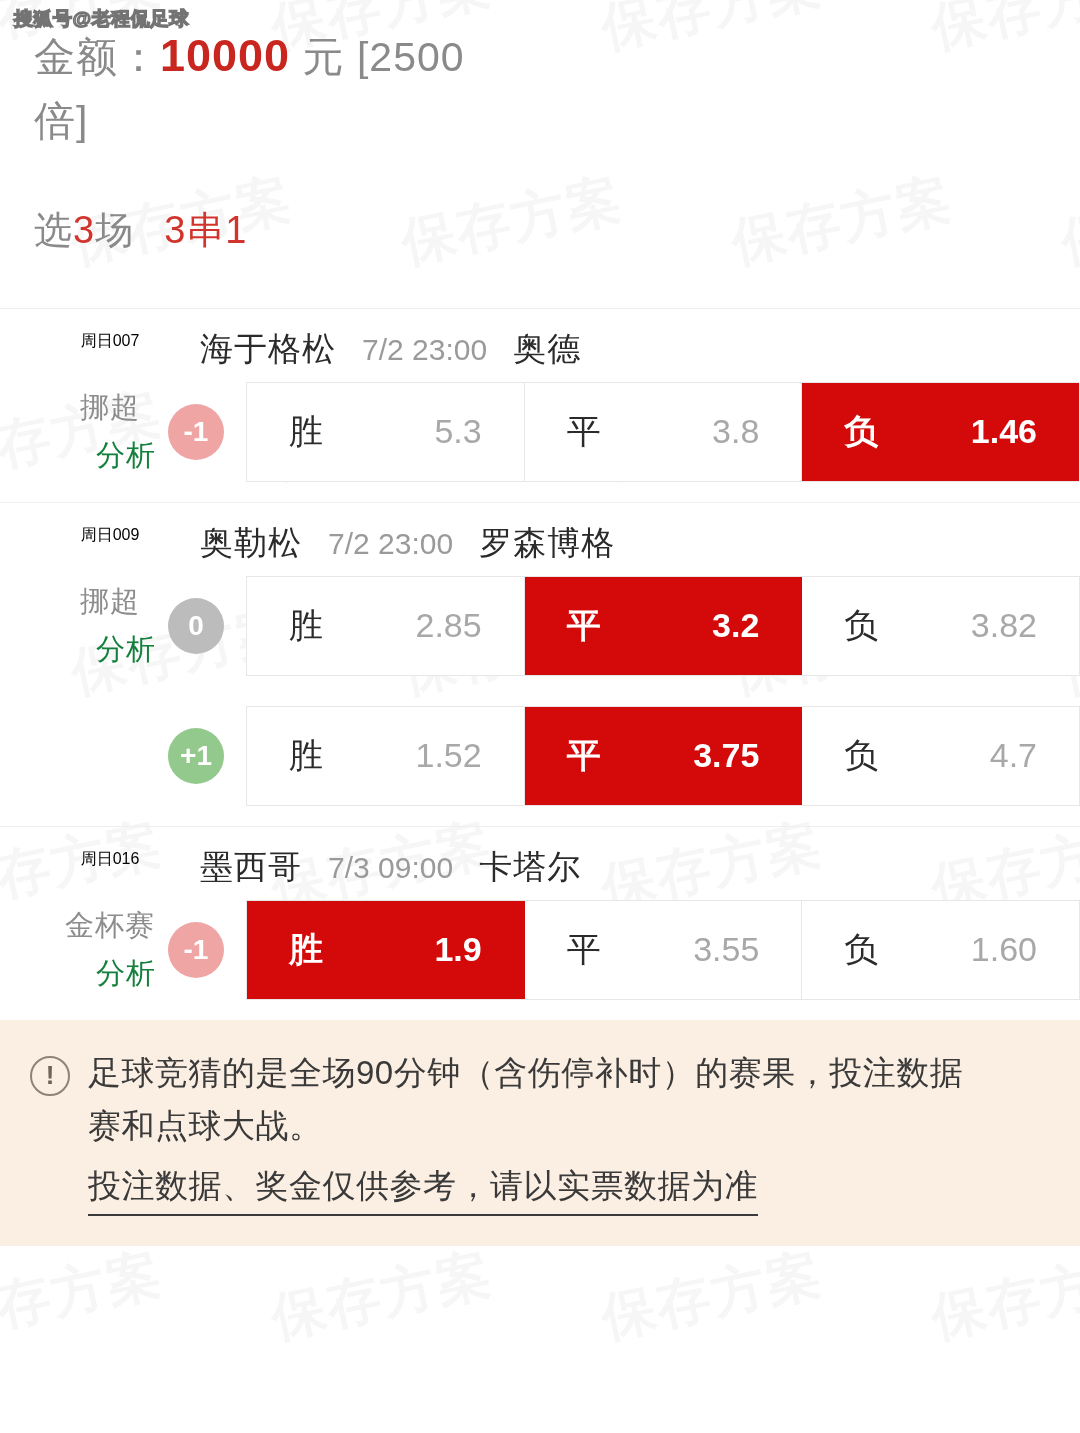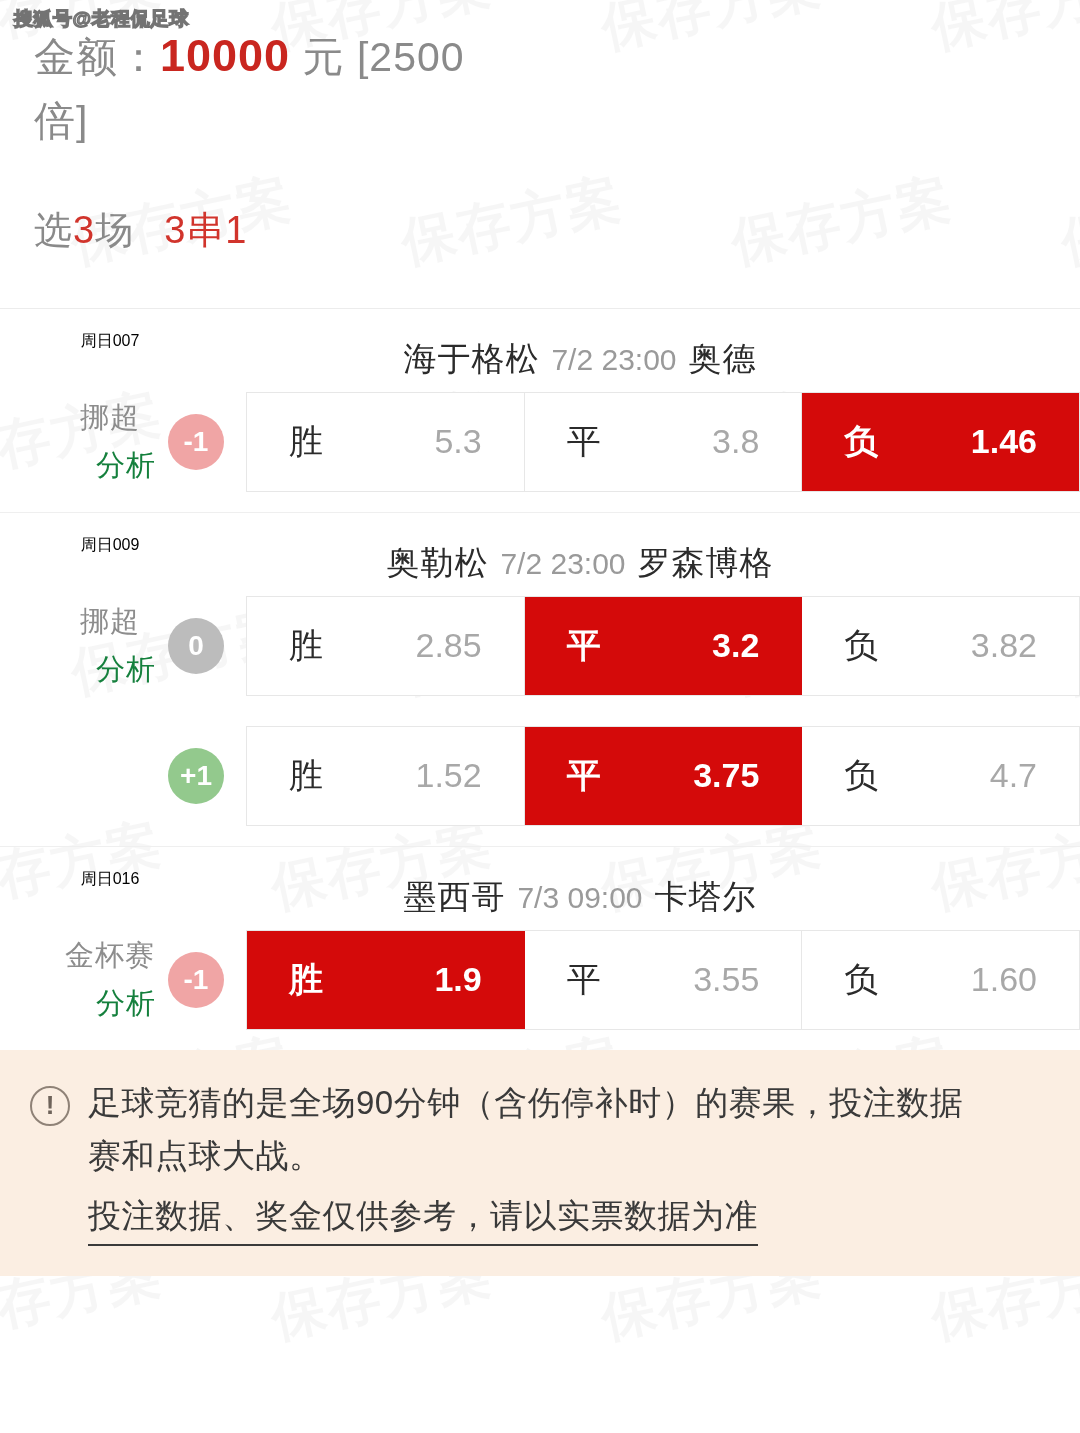--- a/index.html
+++ b/index.html
@@ -114,29 +114,27 @@
 
   .match {
     position: relative;
     border-bottom: 1px solid #efefef;
     padding: 18px 0 20px 0;
   }
   .match:last-child { border-bottom: none; }
 
   .match-title {
     display: flex;
-    justify-content: center;
     align-items: baseline;
-    gap: 12px;
+    gap: 26px;
     font-size: 33px;
     color: #2b2b2b;
     letter-spacing: 1px;
     padding-right: 120px;
     padding-left: 200px;
-    margin-top: 10px;
   }
   .match-title .mtime {
     color: #9a9a9a;
     font-size: 30px;
     letter-spacing: 0;
   }
 
   .match-body {
     display: flex;
     align-items: flex-start;

